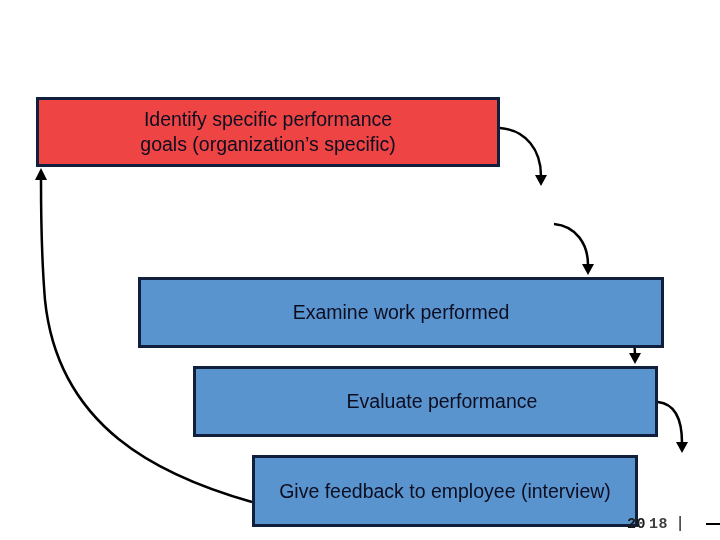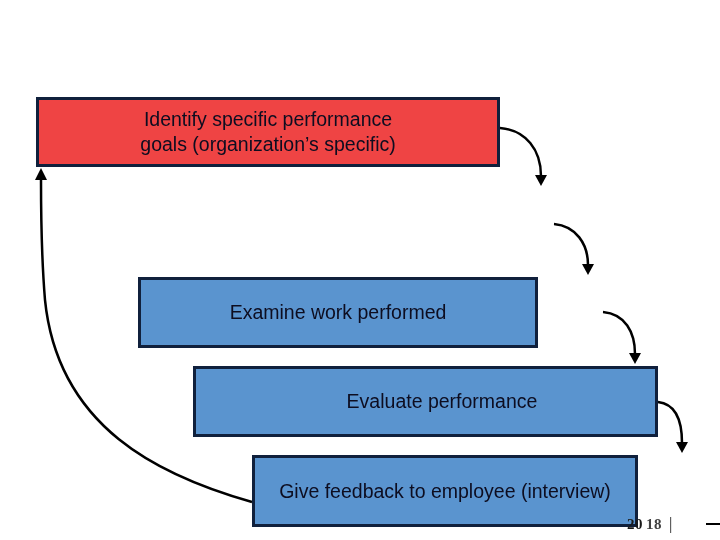--- a/index.html
+++ b/index.html
@@ -34,30 +34,30 @@
     display: flex;
     flex-direction: column;
     justify-content: center;
     align-items: center;
     text-align: center;
     font-size: 19.5px;
     line-height: 25px;
   }
   .box1 { left: 36px;  top: 97px;  width: 464px; height: 70px; }
   .box2 { left: 88px;  top: 188px; width: 466px; height: 71px; }
-  .box3 { left: 138px; top: 277px; width: 400px; height: 71px; }
+  .box3 { left: 138px; top: 277px; width: 526px; height: 71px; }
   .box4 { left: 193px; top: 366px; width: 465px; height: 71px; padding-left: 33px; }
   .box5 { left: 252px; top: 455px; width: 386px; height: 72px; }
   .footer {
     position: absolute;
     left: 627px;
     top: 514px;
     display: flex;
     align-items: baseline;
-    font-family: Liberation Serif, serif;
+    font-family: Liberation Mono, monospace;
     font-weight: bold;
     font-size: 15px;
     letter-spacing: 0.5px;
   }
   .footer .part2 { margin-left: 3px; }
   .footer .divider {
     margin-left: 7px;
     font-weight: normal;
     font-size: 17px;
     color: #1a1a1a;

